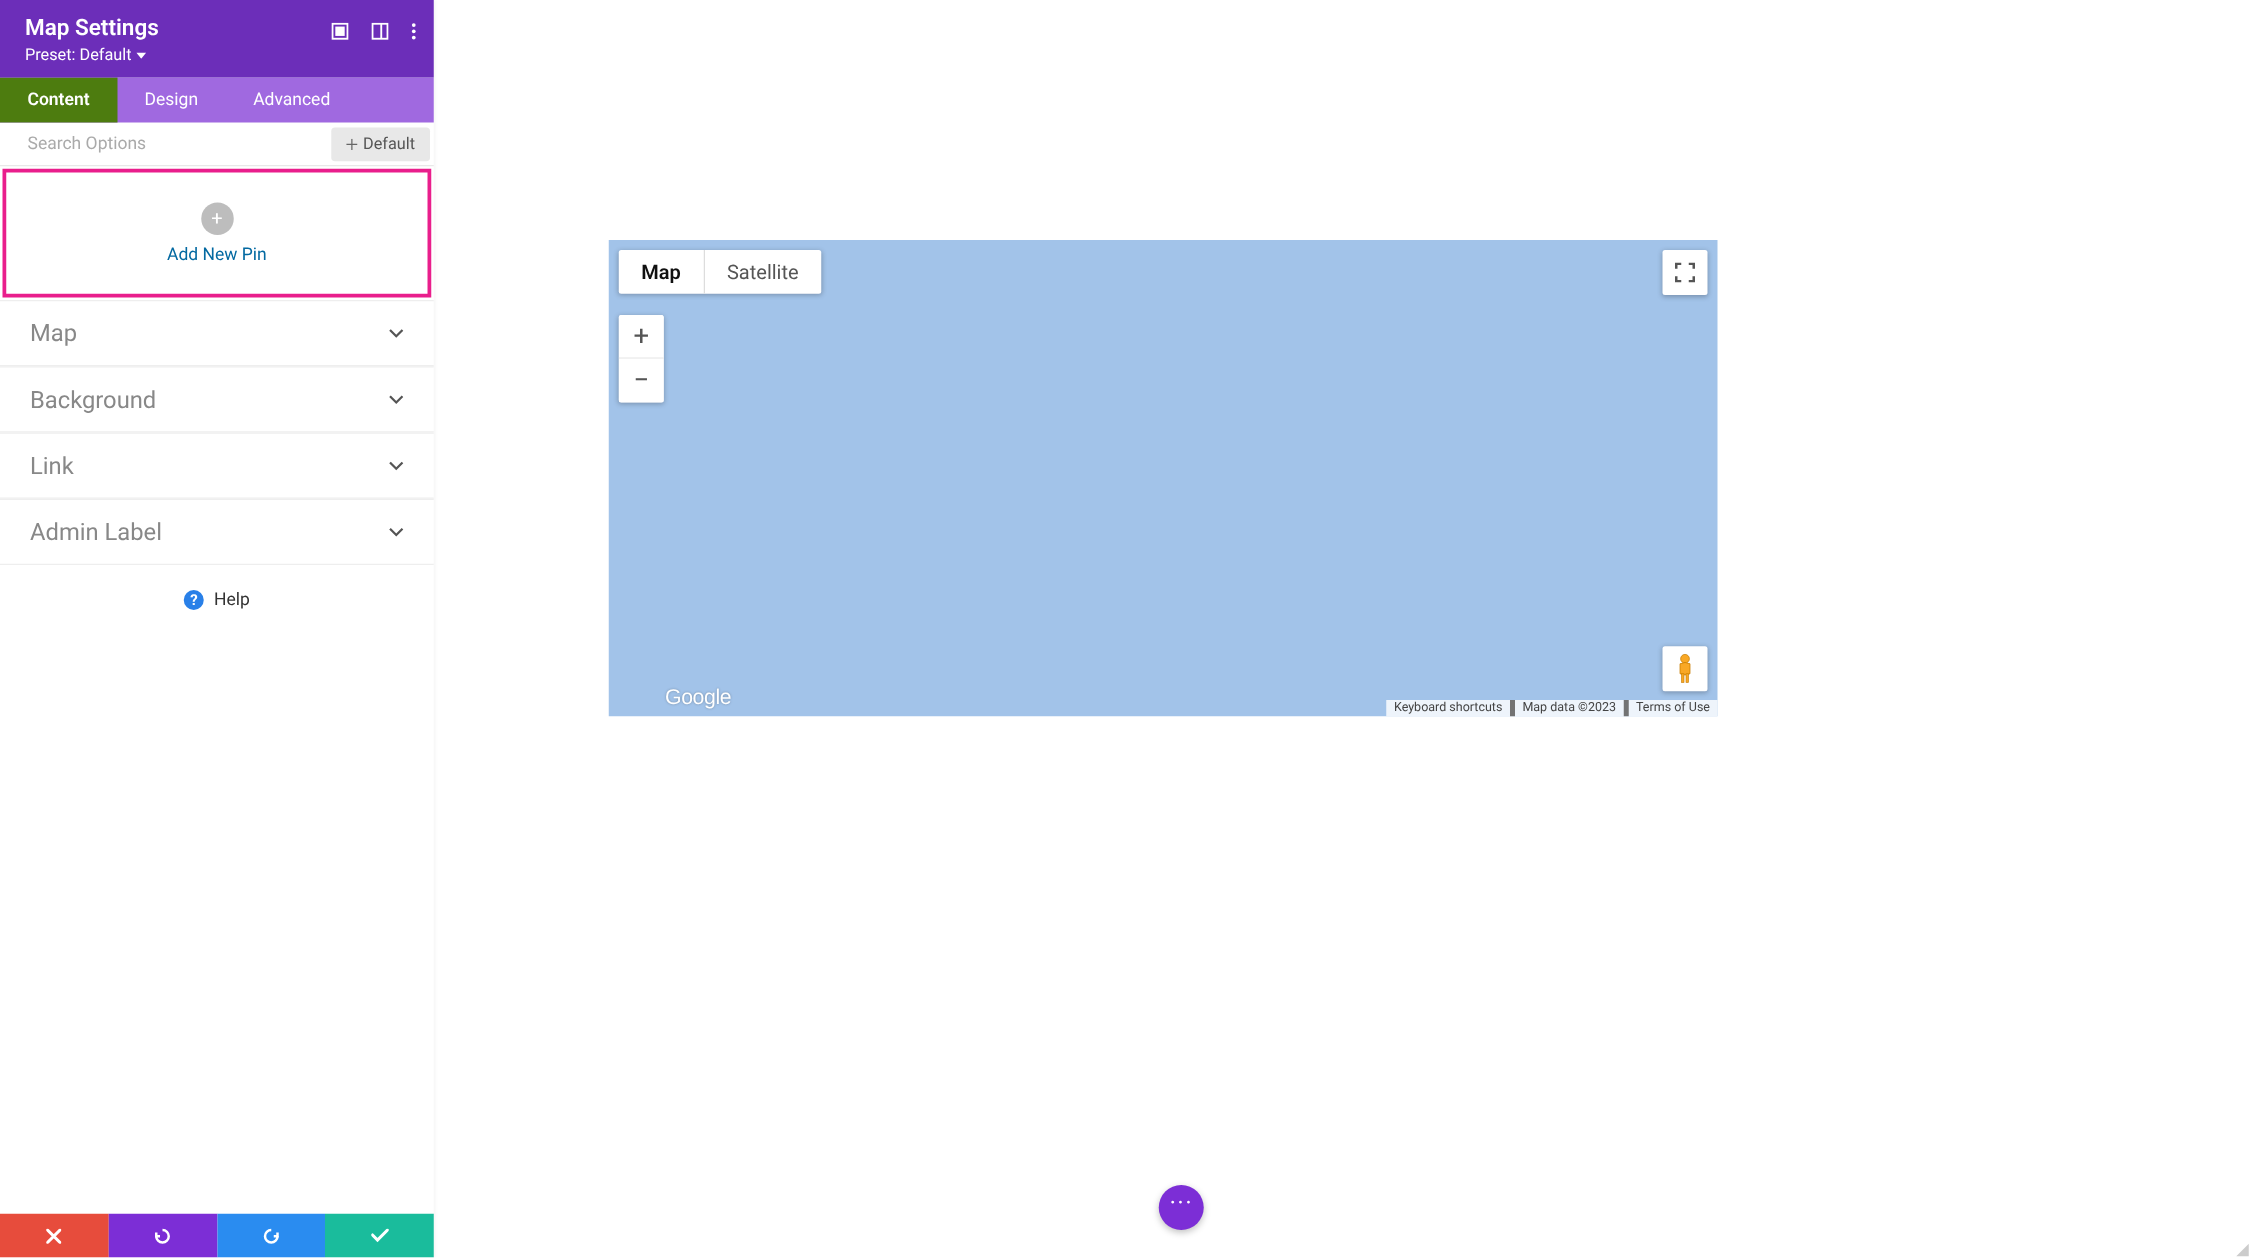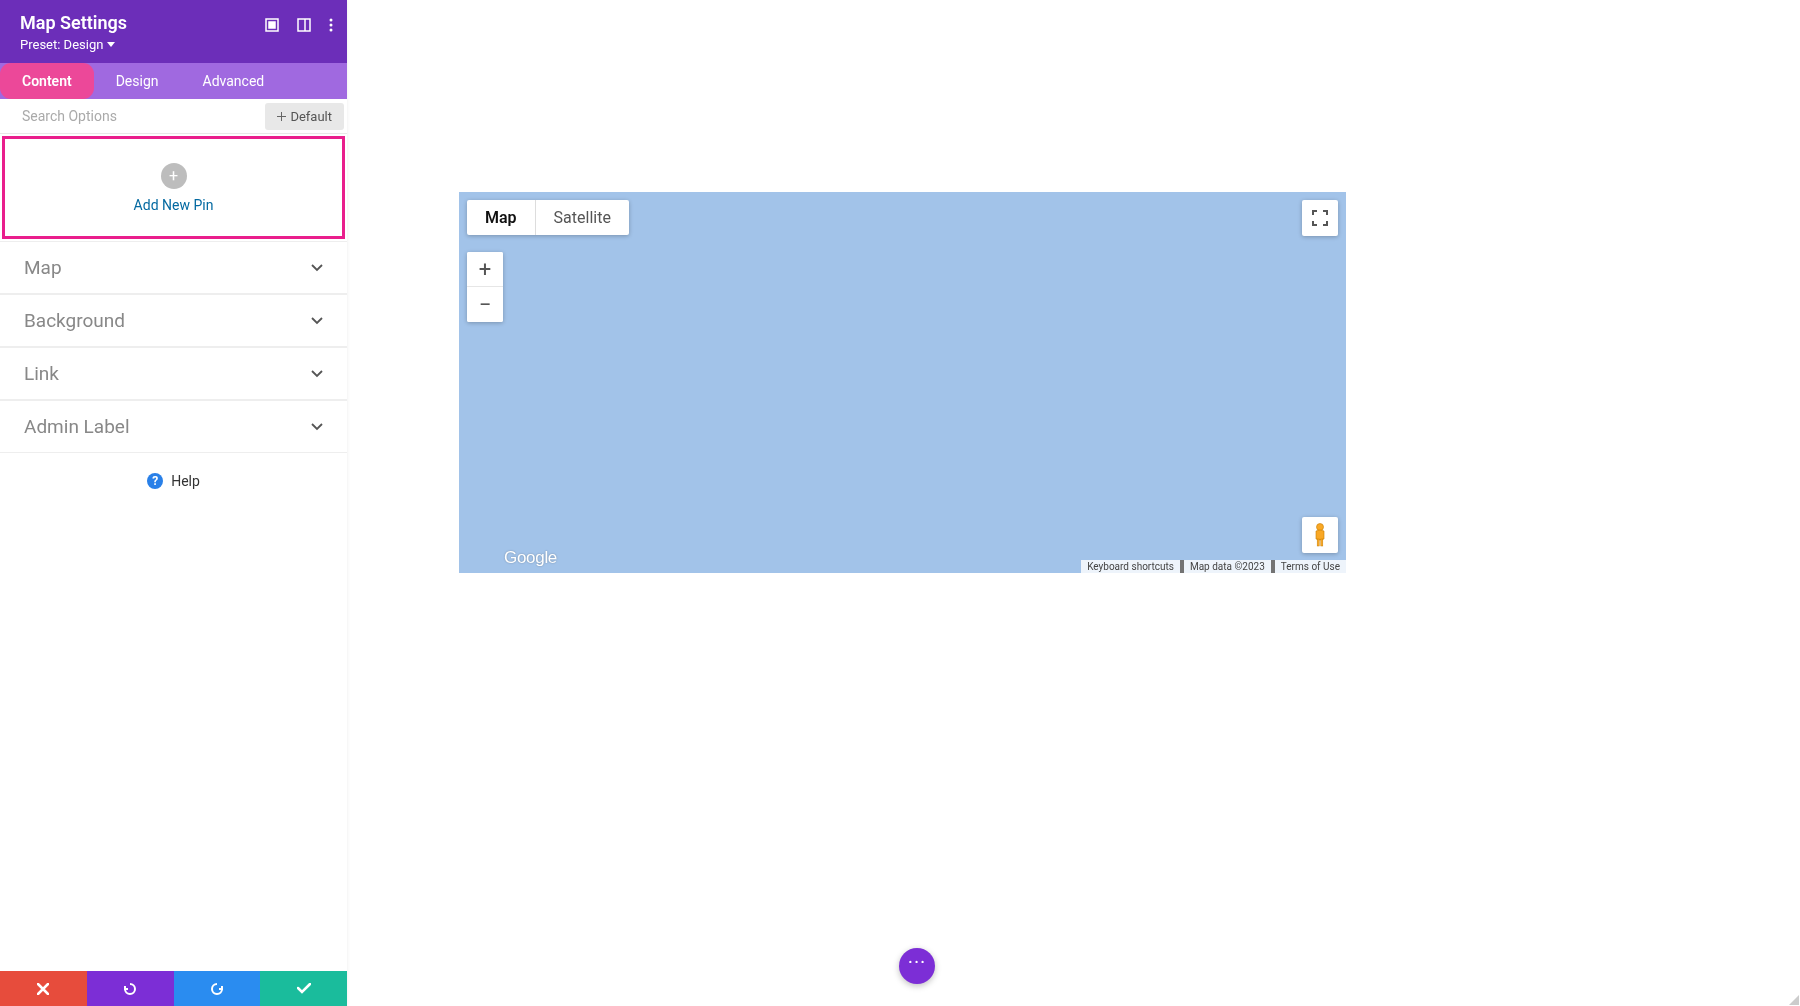--- a/index.html
+++ b/index.html
@@ -12,20 +12,21 @@
     width: 100%;
     height: 100%;
     background: #fff;
   }
   .app {
     display: flex;
     width: 1800px;
     height: 1006px;
     position: relative;
     overflow: hidden;
+    gap: 28px;
   }
   
   .sidebar {
     width: 347px;
     height: 100%;
     background: #fff;
     display: flex;
     flex-direction: column;
     position: relative;
     box-shadow: 1px 0 3px rgba(0,0,0,0.05);
@@ -68,23 +69,22 @@
     display: flex;
     background: #a069e0;
     color: #fff;
     font-size: 14px;
   }
   .sb-tab {
     padding: 10px 22px;
     cursor: pointer;
   }
   .sb-tab.active {
-    background: #ec4899;
+    background: #4d7c0f;
     font-weight: 600;
-    border-radius: 11px;
   }
   
   .sb-search-row {
     display: flex;
     align-items: center;
     height: 35px;
     border-bottom: 1px solid #e8e8e8;
   }
   .sb-search-input {
     flex: 1;
@@ -369,21 +369,21 @@
 </head>
 <body>
 
 <div class="app">
 
   <div class="sidebar">
 
     <div class="sb-header">
       <div class="sb-title">Map Settings</div>
       <div class="sb-preset">
-        <span>Preset: Design</span>
+        <span>Preset: Default</span>
         <svg width="8" height="5" viewBox="0 0 8 5">
             <path d="M0 0 L4 5 L8 0 Z" fill="#fff"></path>
           </svg>
       </div>
       <div class="sb-header-icons">
         <span class="hi">
           <svg width="14" height="14" viewBox="0 0 14 14" fill="none" stroke="#fff" stroke-width="1.5">
               <rect x="1" y="1" width="12" height="12"></rect>
               <rect x="4" y="4" width="6" height="6" fill="#fff"></rect>
             </svg>

